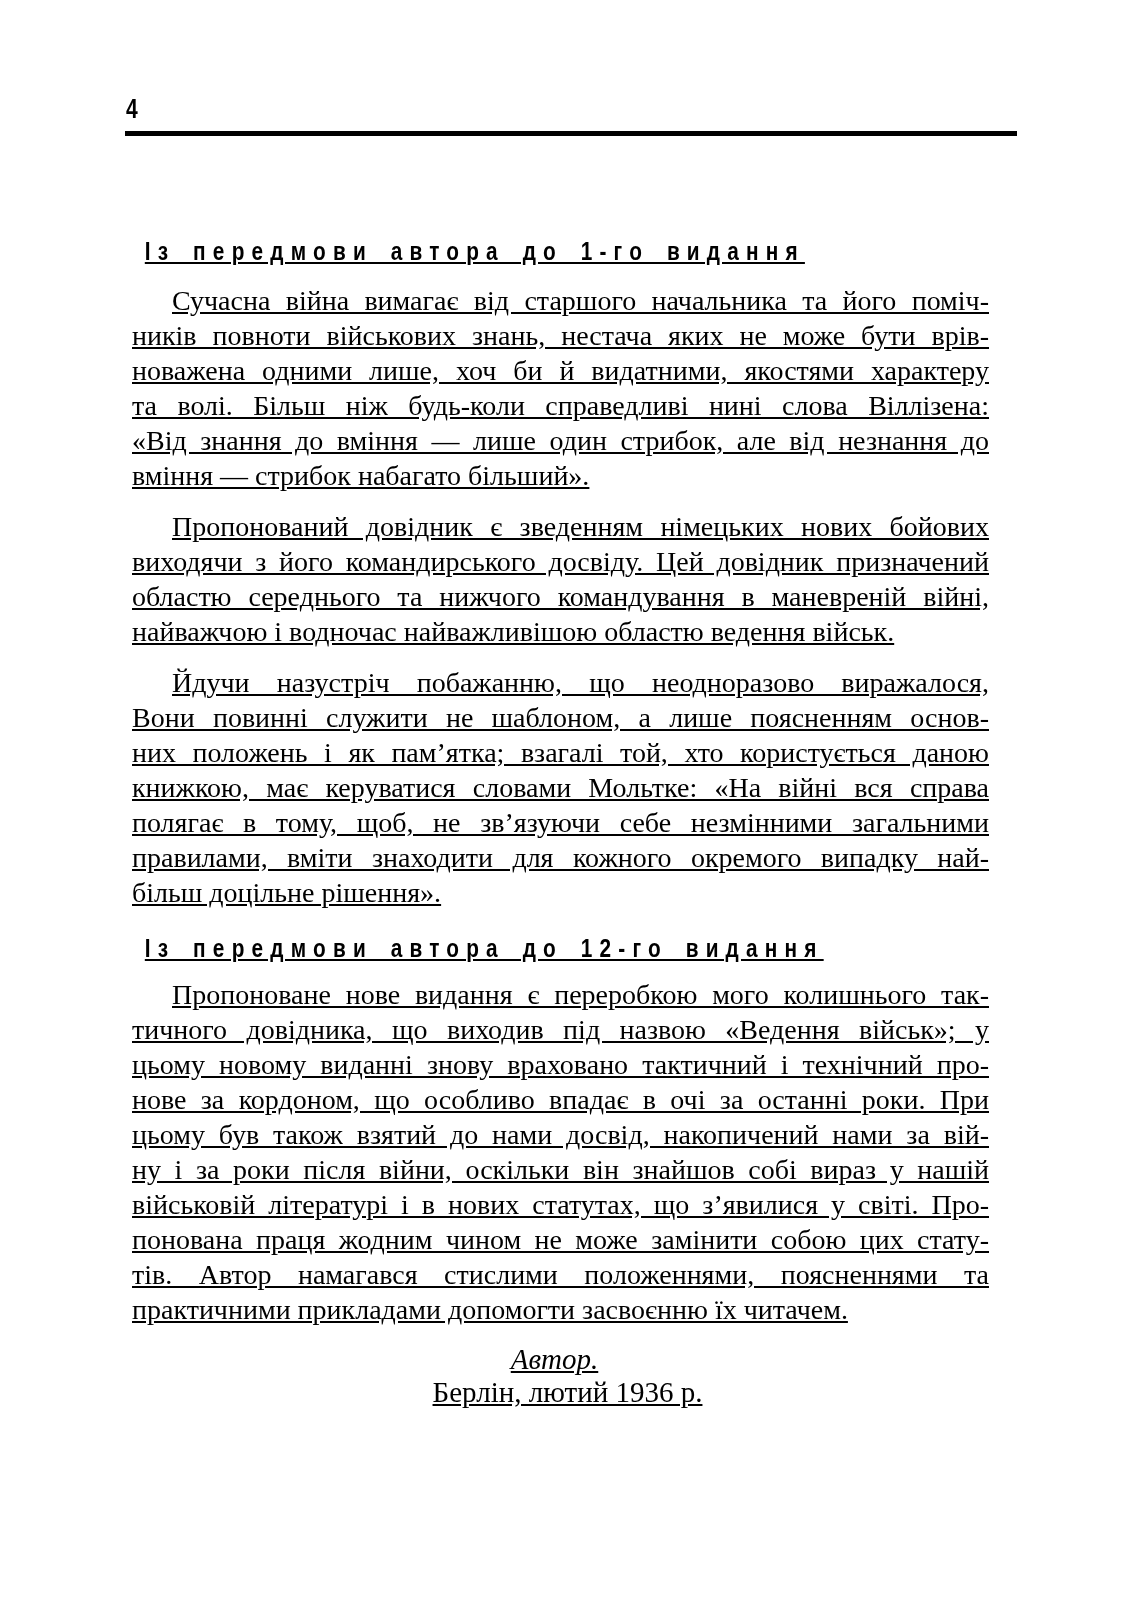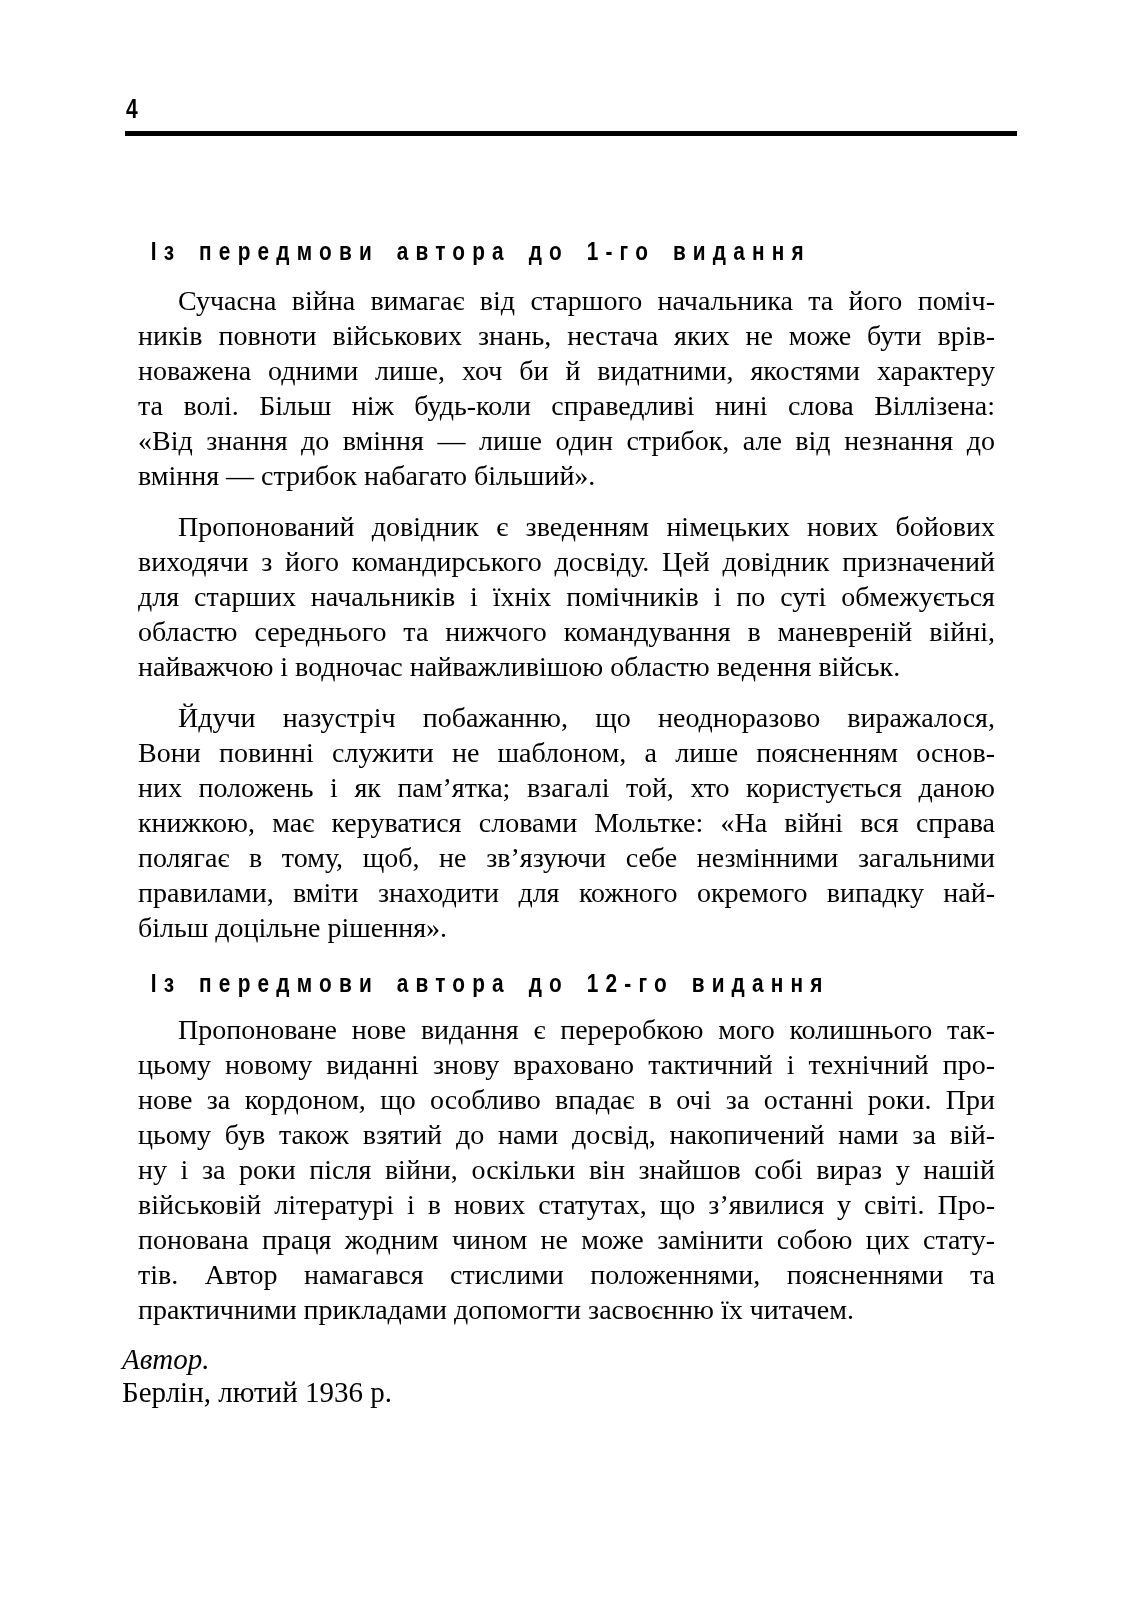--- a/index.html
+++ b/index.html
@@ -29,23 +29,24 @@
   .header-rule {
     position: absolute;
     left: 125px;
     top: 131px;
     width: 892px;
     height: 5px;
     background: #000000;
   }
   .content {
     position: absolute;
-    left: 122px;
+    left: 116px;
     top: 238px;
     width: 889px;
+    text-decoration: underline;
   }
   .section-heading {
     margin: 0;
     padding-left: 36px;
     font-family: "Liberation Sans", sans-serif;
     font-weight: bold;
     font-size: 26px;
     line-height: 26px;
     letter-spacing: 9px;
     word-spacing: 6px;
@@ -73,21 +74,21 @@
     overflow: hidden;
   }
   .line.first {
     text-indent: 40px;
   }
   .line.last {
     text-align-last: left;
   }
   .signature {
     margin: 0;
-    text-align: left;
+    text-align: center;
     font-size: 29px;
     line-height: 33px;
   }
   .signature .author-line {
     font-style: italic;
     padding-right: 12px;
   }
   .signature .place-date-line {
     margin-right: -14px;
   }
@@ -109,41 +110,41 @@
         <div class="line">ників повноти військових знань, нестача яких не може бути врів-</div>
         <div class="line">новажена одними лише, хоч би й видатними, якостями характеру</div>
         <div class="line">та волі. Більш ніж будь-коли справедливі нині слова Віллізена:</div>
         <div class="line">«Від знання до вміння — лише один стрибок, але від незнання до</div>
         <div class="line last">вміння — стрибок набагато більший».</div>
       </div>
 
     <div class="paragraph">
         <div class="line first">Пропонований довідник є зведенням німецьких нових бойових</div>
         <div class="line">виходячи з його командирського досвіду. Цей довідник призначений</div>
-        <div class="line">для старших начальників і їхніх помічників і по суті обмежується</div>
         <div class="line">областю середнього та нижчого командування в маневреній війні,</div>
         <div class="line last">найважчою і водночас найважливішою областю ведення військ.</div>
       </div>
 
     <div class="paragraph">
         <div class="line first">Йдучи назустріч побажанню, що неодноразово виражалося,</div>
         <div class="line">Вони повинні служити не шаблоном, а лише поясненням основ-</div>
         <div class="line">них положень і як пам’ятка; взагалі той, хто користується даною</div>
         <div class="line">книжкою, має керуватися словами Мольтке: «На війні вся справа</div>
         <div class="line">полягає в тому, щоб, не зв’язуючи себе незмінними загальними</div>
         <div class="line">правилами, вміти знаходити для кожного окремого випадку най-</div>
         <div class="line last">більш доцільне рішення».</div>
       </div>
   </section>
 
   <section>
     <h2 class="section-heading second-heading">Із передмови автора до 12-го видання</h2>
 
     <div class="paragraph">
         <div class="line first">Пропоноване нове видання є переробкою мого колишнього так-</div>
+        <div class="line">тичного довідника, що виходив під назвою «Ведення військ»; у</div>
         <div class="line">цьому новому виданні знову враховано тактичний і технічний про-</div>
         <div class="line">нове за кордоном, що особливо впадає в очі за останні роки. При</div>
         <div class="line">цьому був також взятий до нами досвід, накопичений нами за вій-</div>
         <div class="line">ну і за роки після війни, оскільки він знайшов собі вираз у нашій</div>
         <div class="line">військовій літературі і в нових статутах, що з’явилися у світі. Про-</div>
         <div class="line">понована праця жодним чином не може замінити собою цих стату-</div>
         <div class="line">тів. Автор намагався стислими положеннями, поясненнями та</div>
         <div class="line last">практичними прикладами допомогти засвоєнню їх читачем.</div>
       </div>
   </section>

